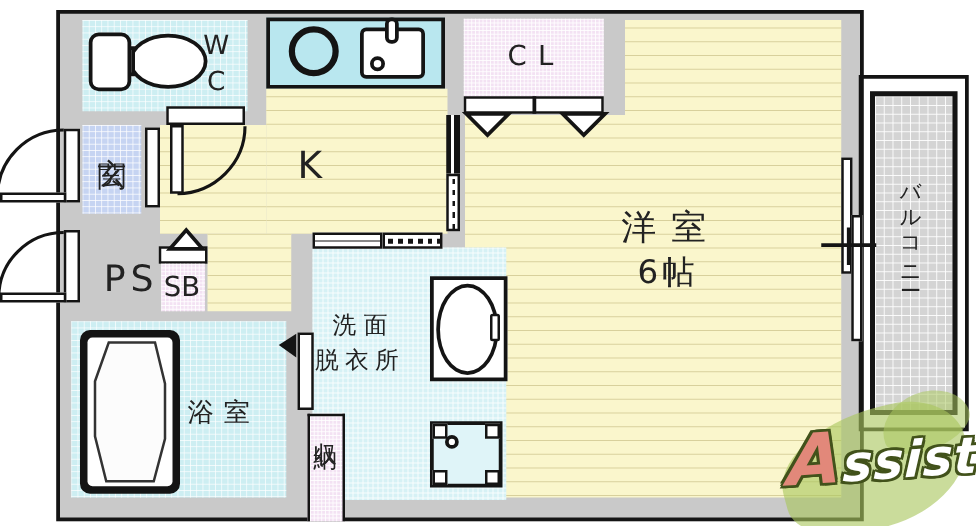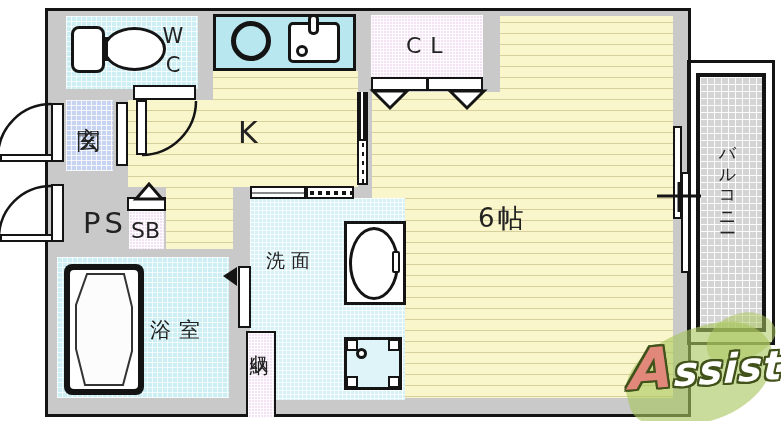--- a/index.html
+++ b/index.html
@@ -142,22 +142,24 @@
     <path d="M 679 182 L 679 212" stroke="#141414" stroke-width="3"></path>
   </svg>
 
   <div class="label vtext" style="left:162px;top:24px;font-size:21px;letter-spacing:5px;z-index:7">WC</div>
   <div class="label" style="left:238px;top:118px;font-size:30px;z-index:7">K</div>
   <div class="label" style="left:406px;top:35px;font-size:22px;letter-spacing:9px;z-index:7">CL</div>
   <div class="label vtext" style="left:77px;top:108px;font-size:23px;letter-spacing:4px;z-index:7">玄関</div>
   <div class="label" style="left:83px;top:209px;font-size:29px;letter-spacing:4px;z-index:7">PS</div>
   <div class="label" style="left:131px;top:220px;font-size:22px;z-index:7">SB</div>
   <div class="label" style="left:266px;top:251px;font-size:19px;letter-spacing:6px;z-index:7">洗面</div>
+  <div class="label" style="left:252px;top:279px;font-size:19px;letter-spacing:5px;z-index:7">脱衣所</div>
   <div class="label" style="left:150px;top:320px;font-size:21px;letter-spacing:8px;z-index:7">浴室</div>
-  <div class="label" style="left:478px;top:205px;font-size:26px;letter-spacing:3px;z-index:7">6帖</div>
+  <div class="label" style="left:497px;top:168px;font-size:28px;letter-spacing:12px;z-index:7">洋室</div>
+  <div class="label" style="left:510px;top:205px;font-size:26px;letter-spacing:3px;z-index:7">6帖</div>
   <div class="label vtext" style="left:250px;top:339px;font-size:19px;letter-spacing:3px;z-index:7">収納</div>
   <div class="label vtext" style="left:719px;top:134px;font-size:17px;letter-spacing:3px;z-index:7">バルコニー</div>
 
   <div class="abs logo">
     <div class="leaf" style="left:8px;top:16px;width:152px;height:94px;background:rgba(169,199,94,.62);
          border-radius:62% 38% 55% 45% / 55% 45% 62% 38%;transform:rotate(-15deg)"></div>
     <div class="leaf" style="left:88px;top:2px;width:72px;height:46px;background:rgba(169,199,94,.55);
          border-radius:50% 50% 50% 50% / 60% 60% 40% 40%;transform:rotate(-22deg)"></div>
     <div class="logo-text"><span class="logo-a">A</span><span>ssist</span></div>
   </div>

